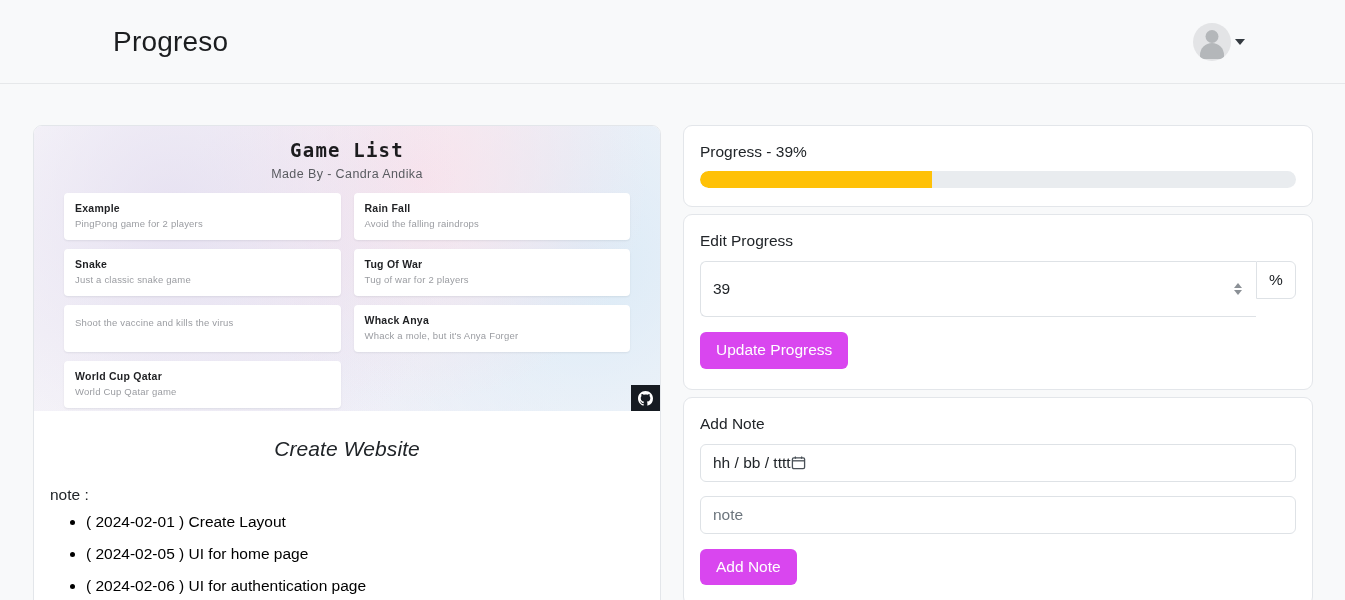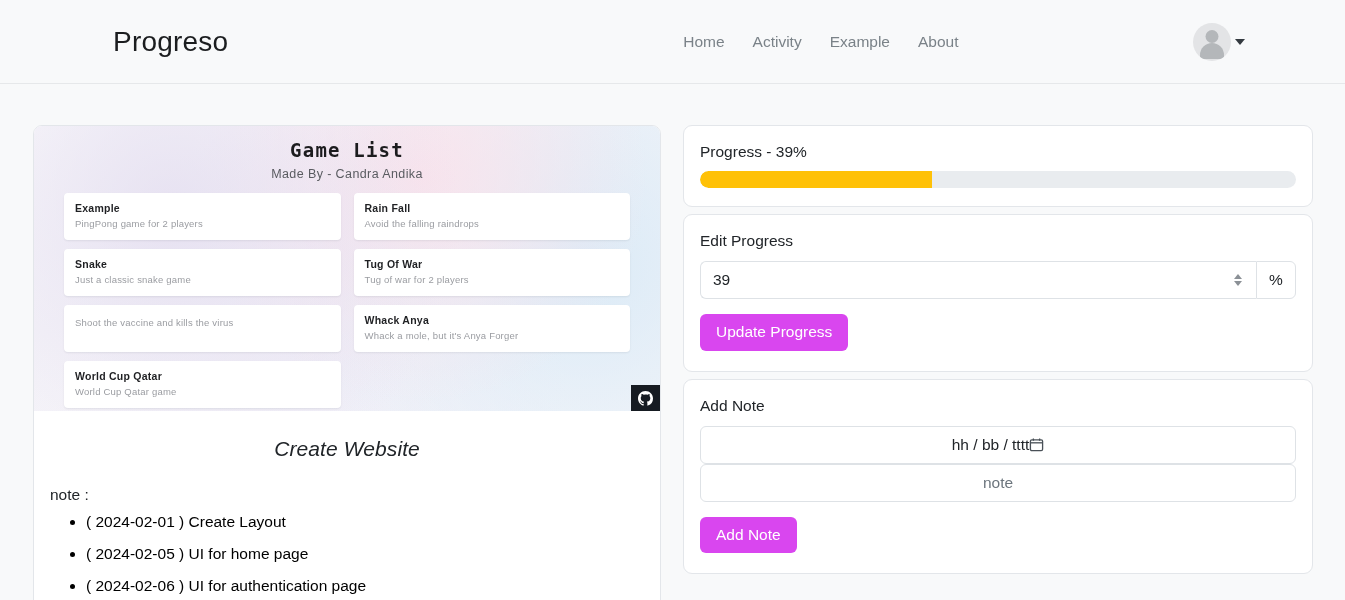--- a/index.html
+++ b/index.html
@@ -234,21 +234,21 @@
   .form-card { padding: 17px 16px 20px 16px; }
   .form-heading {
     font-size: 15.5px;
     color: #212529;
     margin-bottom: 11px;
   }
 
   .input-row { display: flex; }
   .num-input {
     flex: 1;
-    height: 38px;
+    height: 56px;
     border: 1px solid #dee2e6;
     border-right: none;
     border-radius: 6px 0 0 6px;
     background: #fff;
     padding: 0 12px;
     font-family: "Liberation Sans", sans-serif;
     font-size: 15.5px;
     color: #212529;
     outline: none;
     display: flex;
@@ -303,40 +303,34 @@
     border: 1px solid #dee2e6;
     border-radius: 6px;
     background: #fff;
     padding: 0 12px;
     font-family: "Liberation Sans", sans-serif;
     font-size: 15.5px;
     color: #212529;
     outline: none;
     display: flex;
     align-items: center;
-    justify-content: center;
+    justify-content: flex-start;
   }
   .placeholder-text { color: #6c757d; }
   .date-val { color: #212529; }
   .cal-icon { width: 15px; height: 15px; flex: none; }
   .cal-icon svg { width: 15px; height: 15px; stroke: #495057; fill: none; stroke-width: 1.4; }
-  .gap-note { }
+  .gap-note { margin-top: 14px; }
 </style>
 </head>
 <body>
 
 <div class="navbar">
   <div class="brand">Progreso</div>
 
-  <nav class="nav-links">
-    <a class="nav-link">Home</a>
-    <a class="nav-link">Activity</a>
-    <a class="nav-link">Example</a>
-    <a class="nav-link">About</a>
-  </nav>
 
   <div class="user-area">
     <div class="avatar"></div>
     <div class="caret-down"></div>
   </div>
 </div>
 
 <div class="page">
 
   <div class="left-col">

